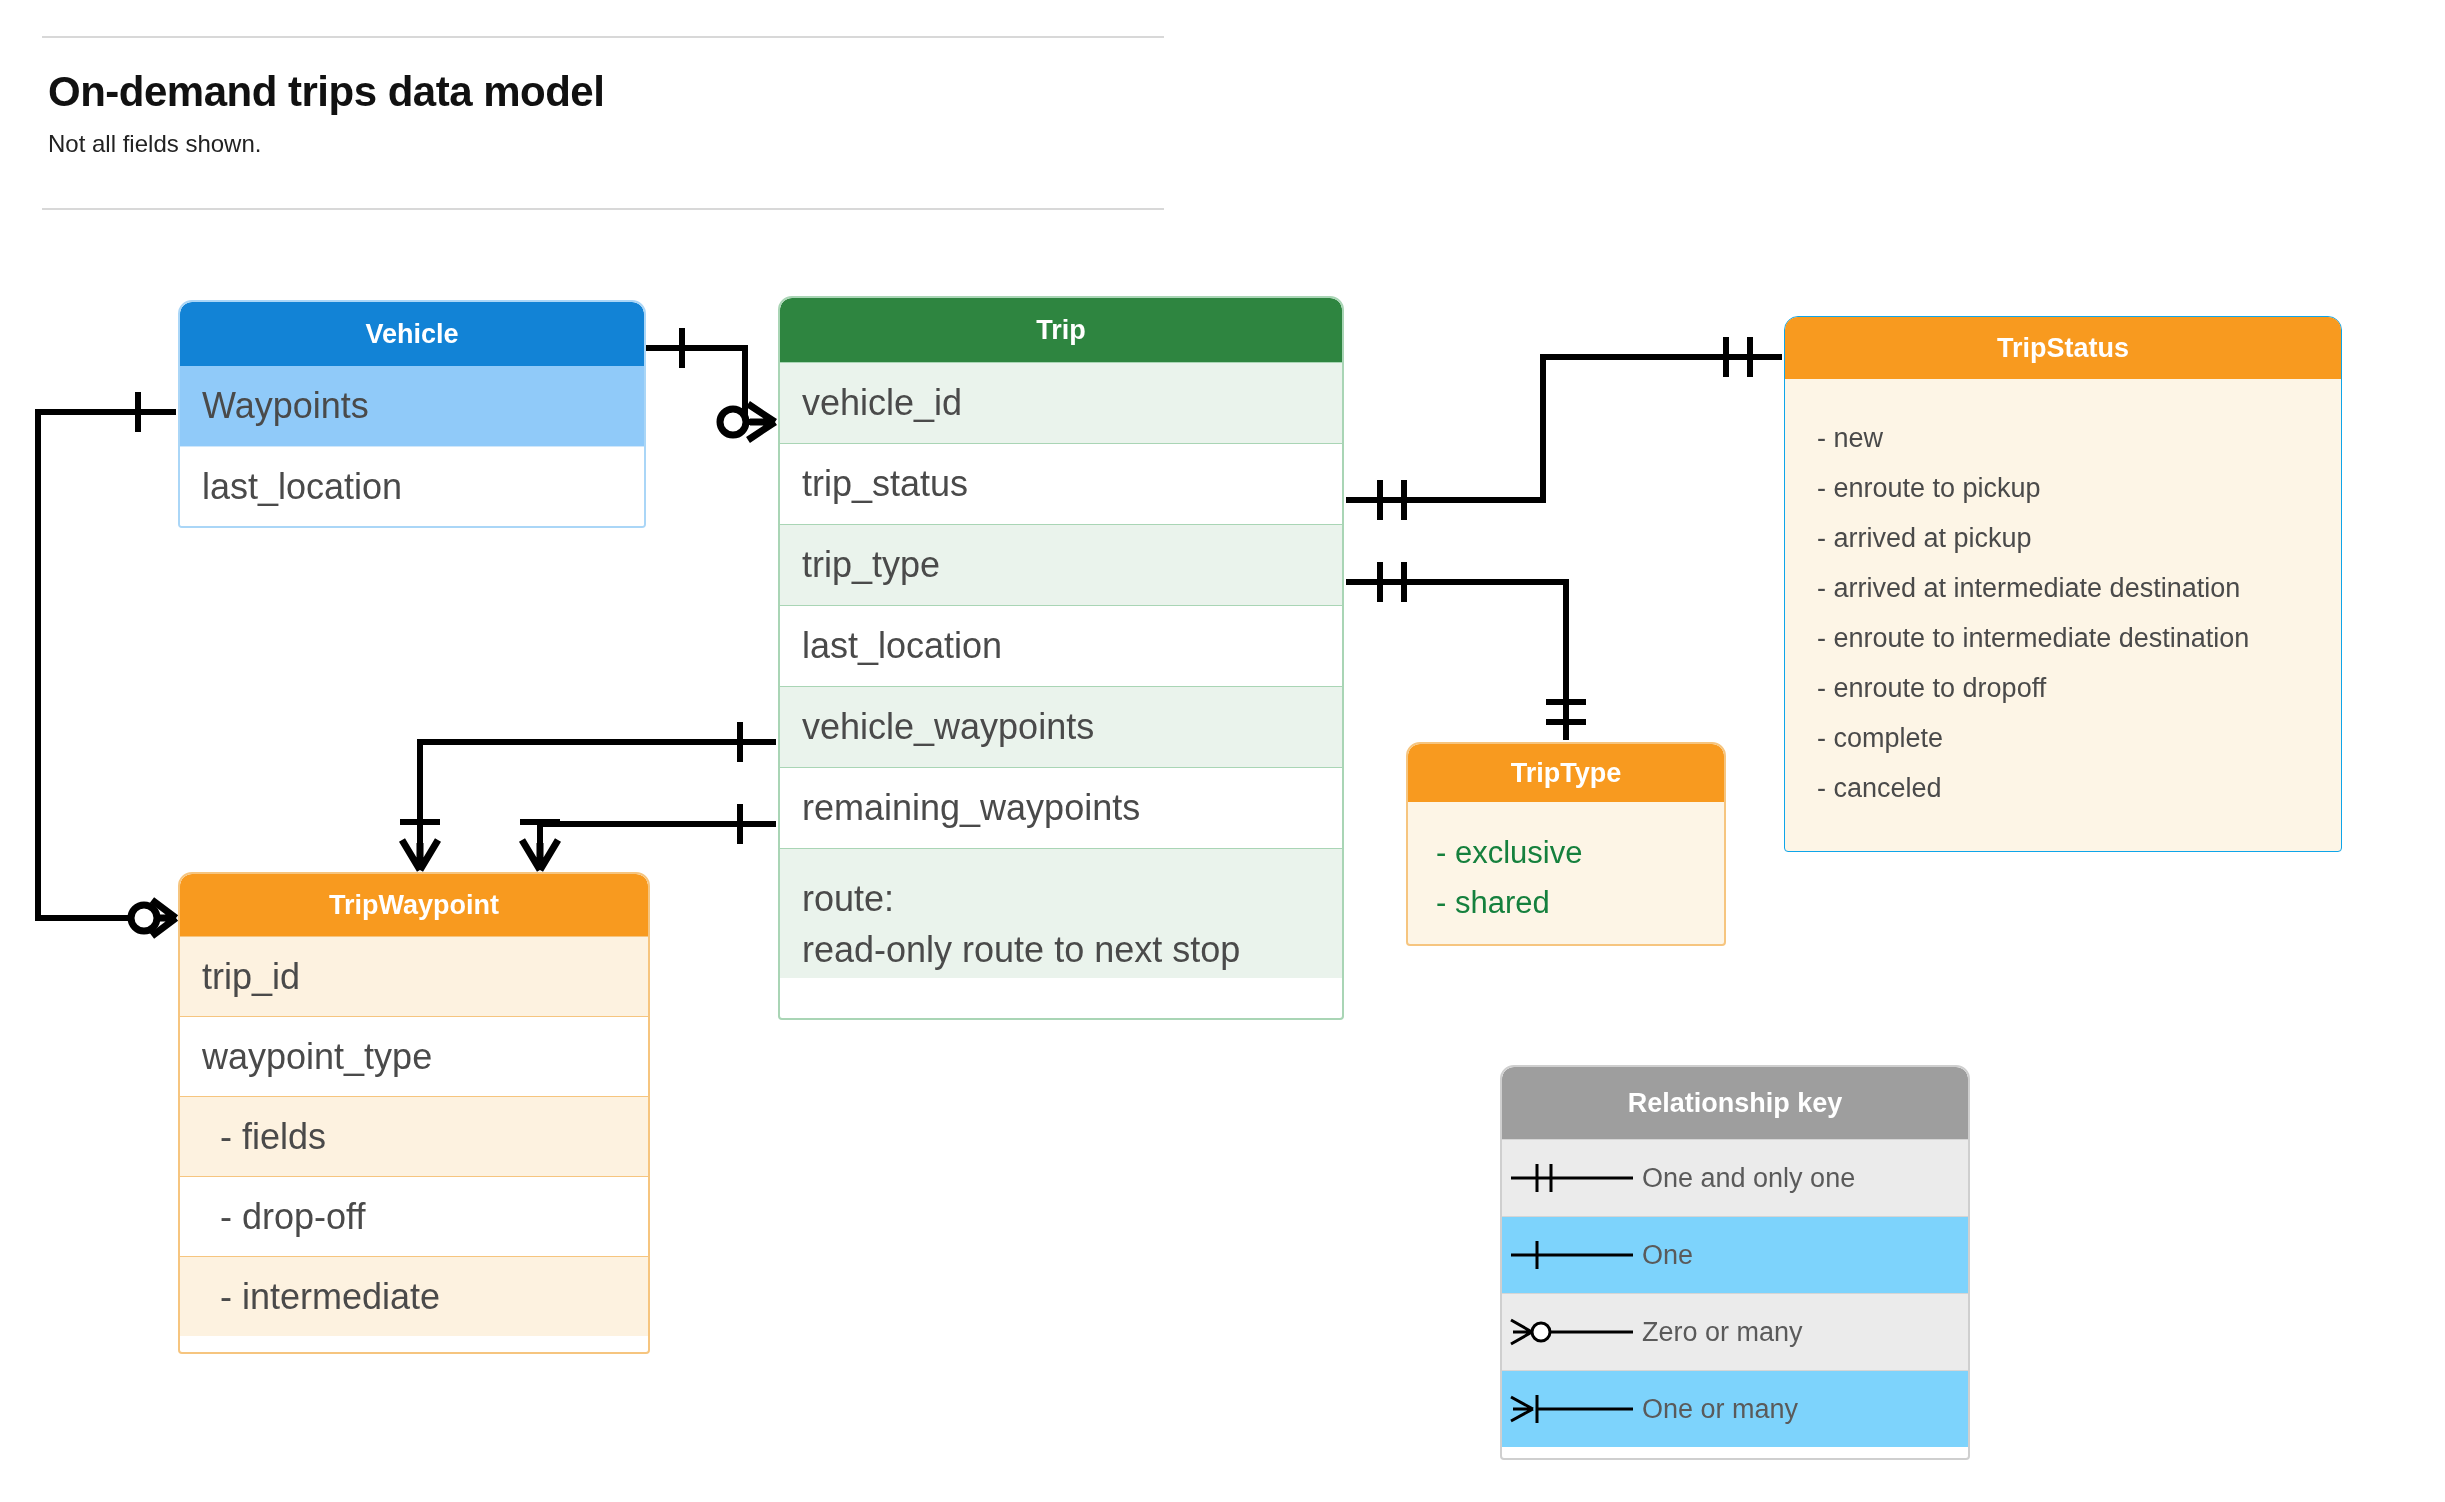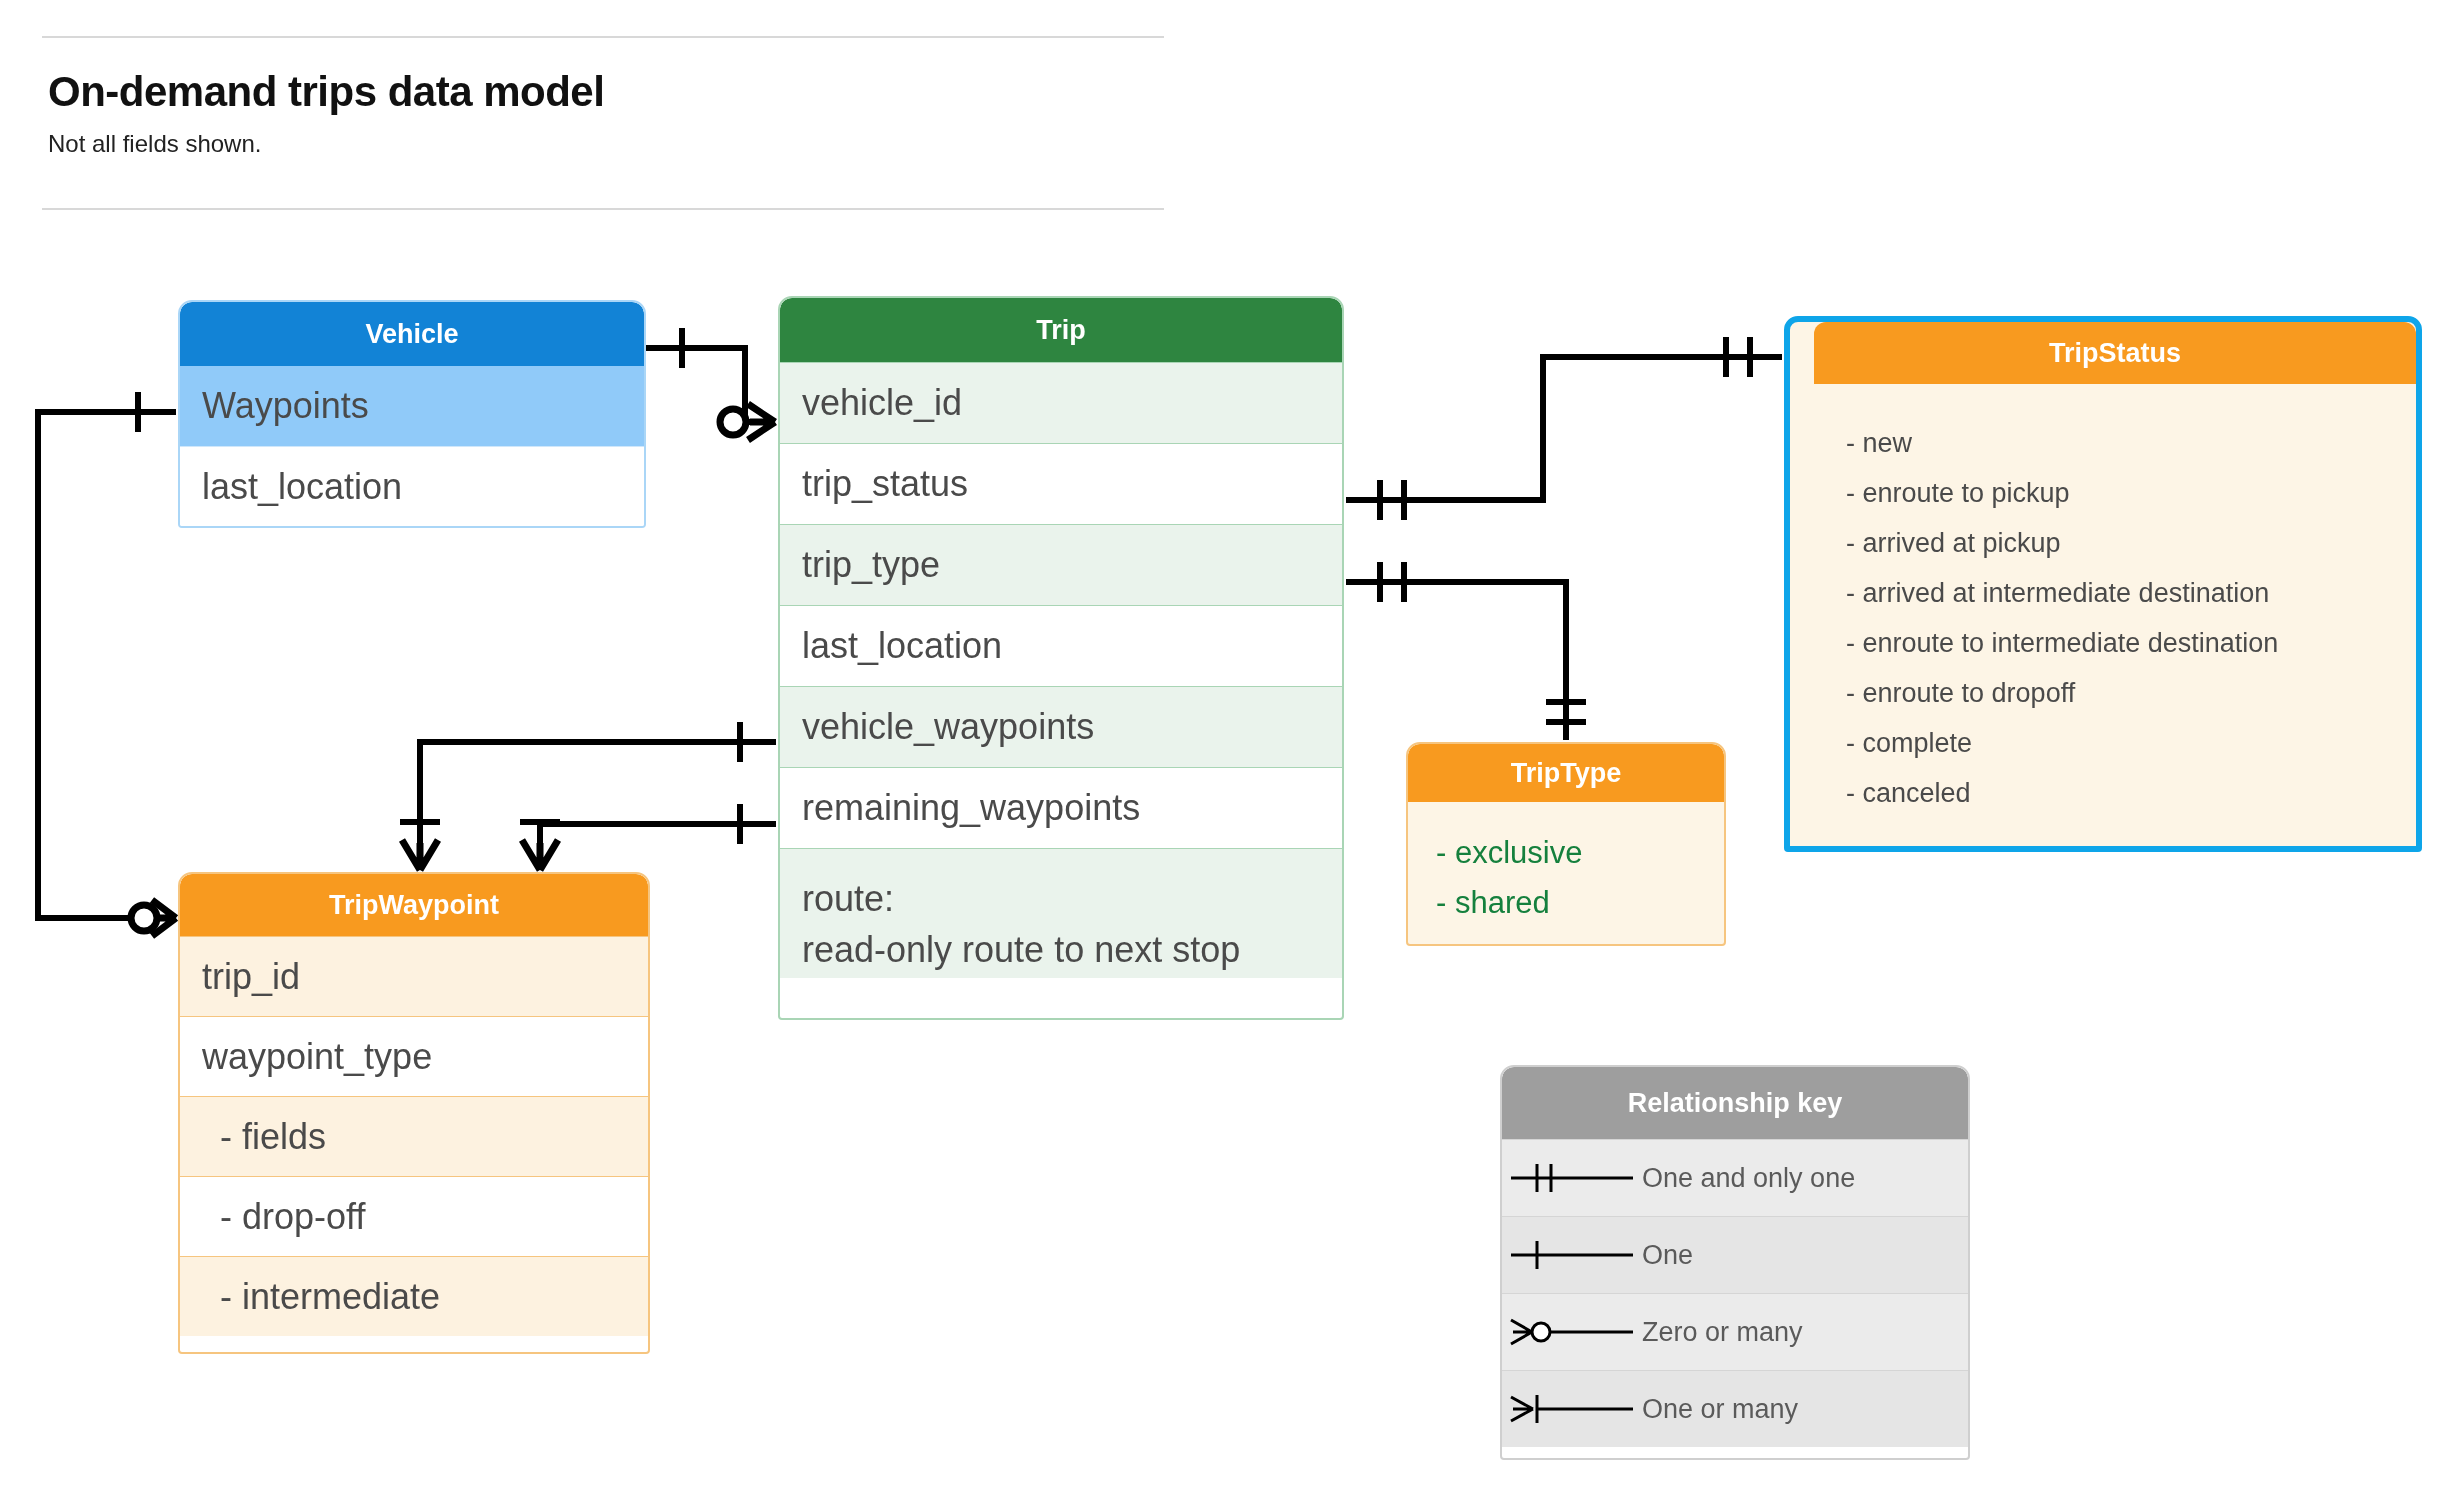--- a/index.html
+++ b/index.html
@@ -100,24 +100,23 @@
   }
   #entity-trip .entity-header { height: 64px; background: #2e8540; border-radius: 12px 12px 0 0;}
   #entity-trip .row { height: 81px; border-top: 1px solid #a9d5b5; }
   #entity-trip .row:first-of-type { border-top: none; }
   #entity-trip .row.fill { background: #eaf3ec; }
   #entity-trip .row.plain { background: #ffffff; }
   #entity-trip .row.tall { height: 130px; }
 
   
   #entity-tripstatus {
-    left: 1784px; top: 316px; width: 638px; height: 536px;
-    border: 6px solid #0ea5e9;
+    left: 1784px; top: 316px; width: 558px; height: 536px;
+    border: 1px solid #0ea5e9;
     background: #fdf5e6;
-    padding-left: 24px;
   }
   #entity-tripstatus .entity-header { height: 62px; background: #f89a1f; border-radius: 12px 12px 0 0;}
   #entity-tripstatus .enum-list {
     padding: 34px 0 0 32px;
   }
   #entity-tripstatus .enum-item {
     font-size: 27px;
     color: #4a4a4a;
     line-height: 50px;
     white-space: nowrap;
@@ -166,21 +165,21 @@
     font-size: 27px;
   }
   .legend-row {
     height: 77px;
     display: flex;
     align-items: center;
     box-sizing: border-box;
     border-top: 1px solid #d5d5d5;
   }
   .legend-row.fill { background: #ebebeb; }
-  .legend-row.plain { background: #e5e5e5; }
+  .legend-row.plain { background: #7dd3fc; }
   .legend-sym {
     width: 140px;
     flex: 0 0 140px;
     display: flex;
     align-items: center;
     justify-content: center;
   }
   .legend-label {
     font-size: 27px;
     color: #5a5a5a;

